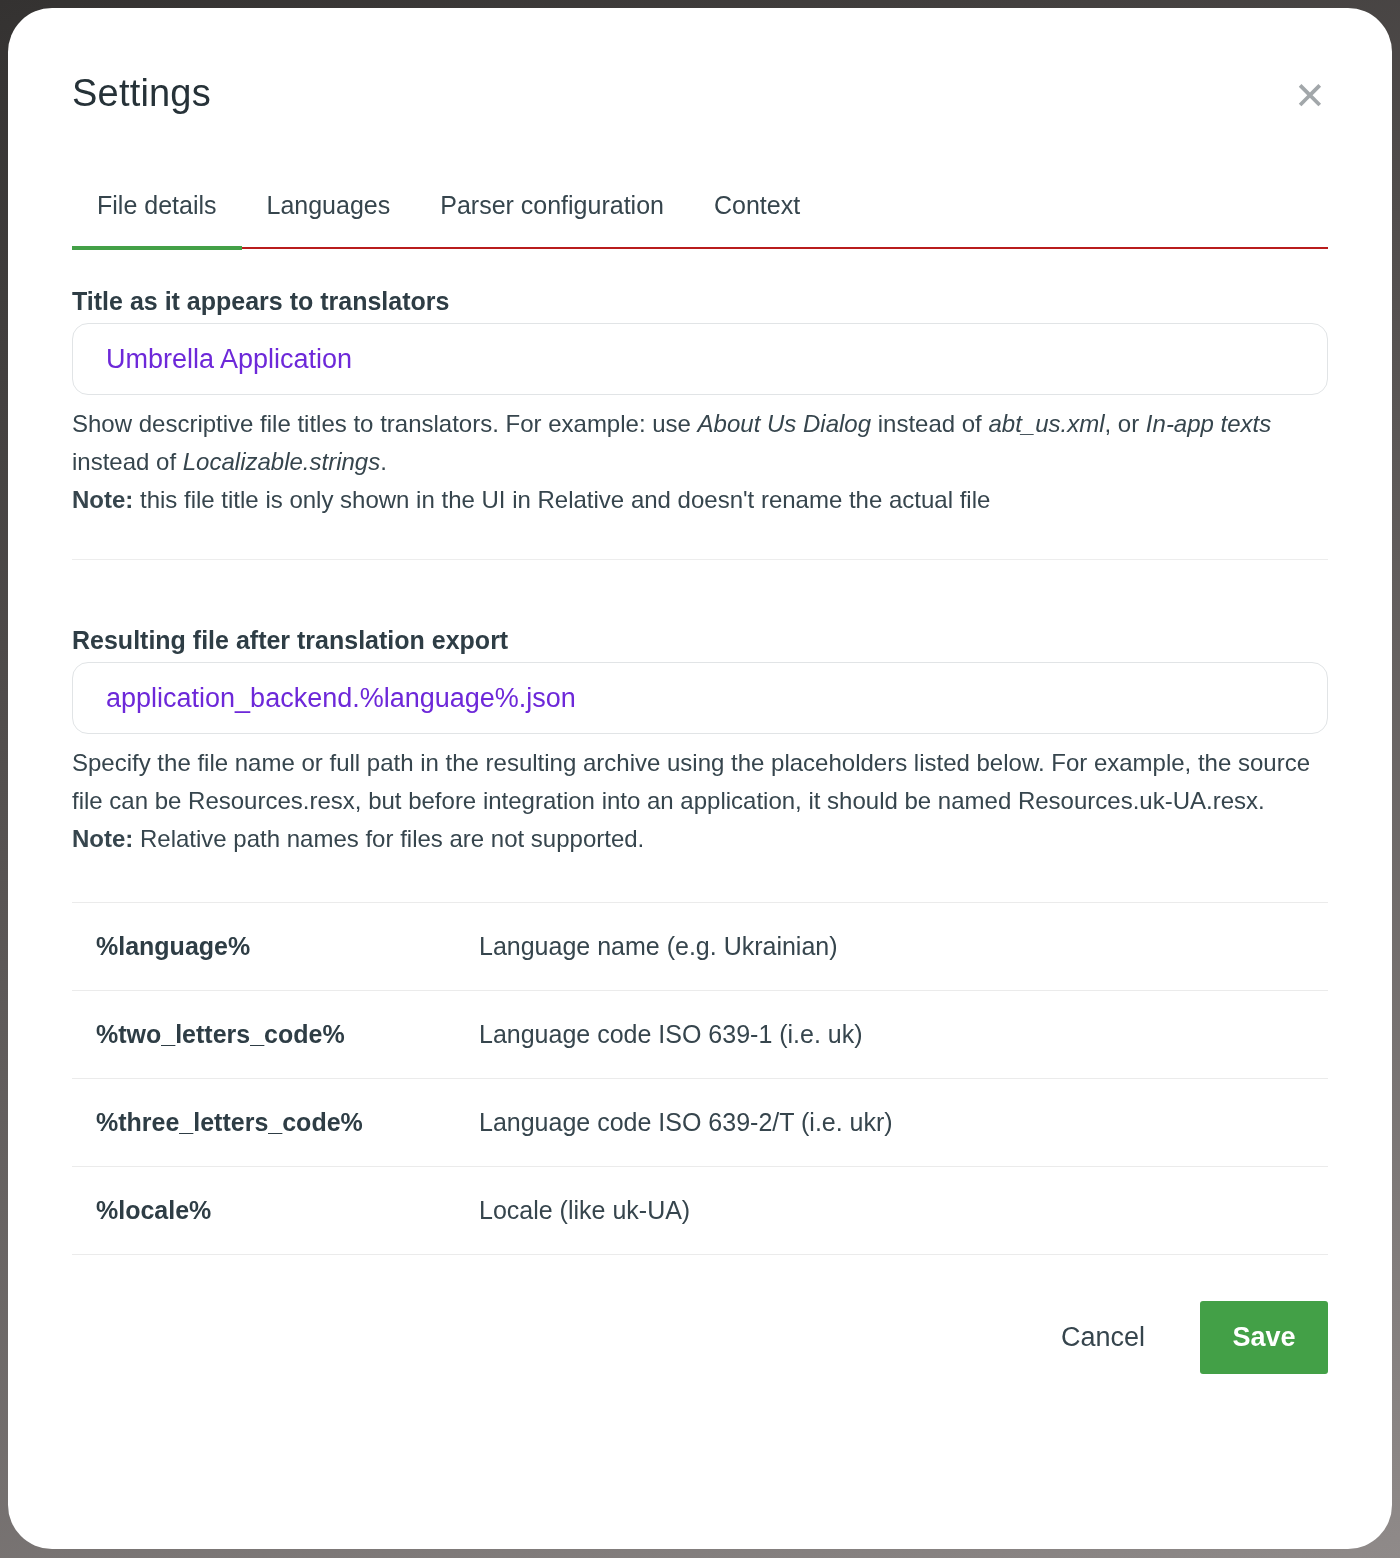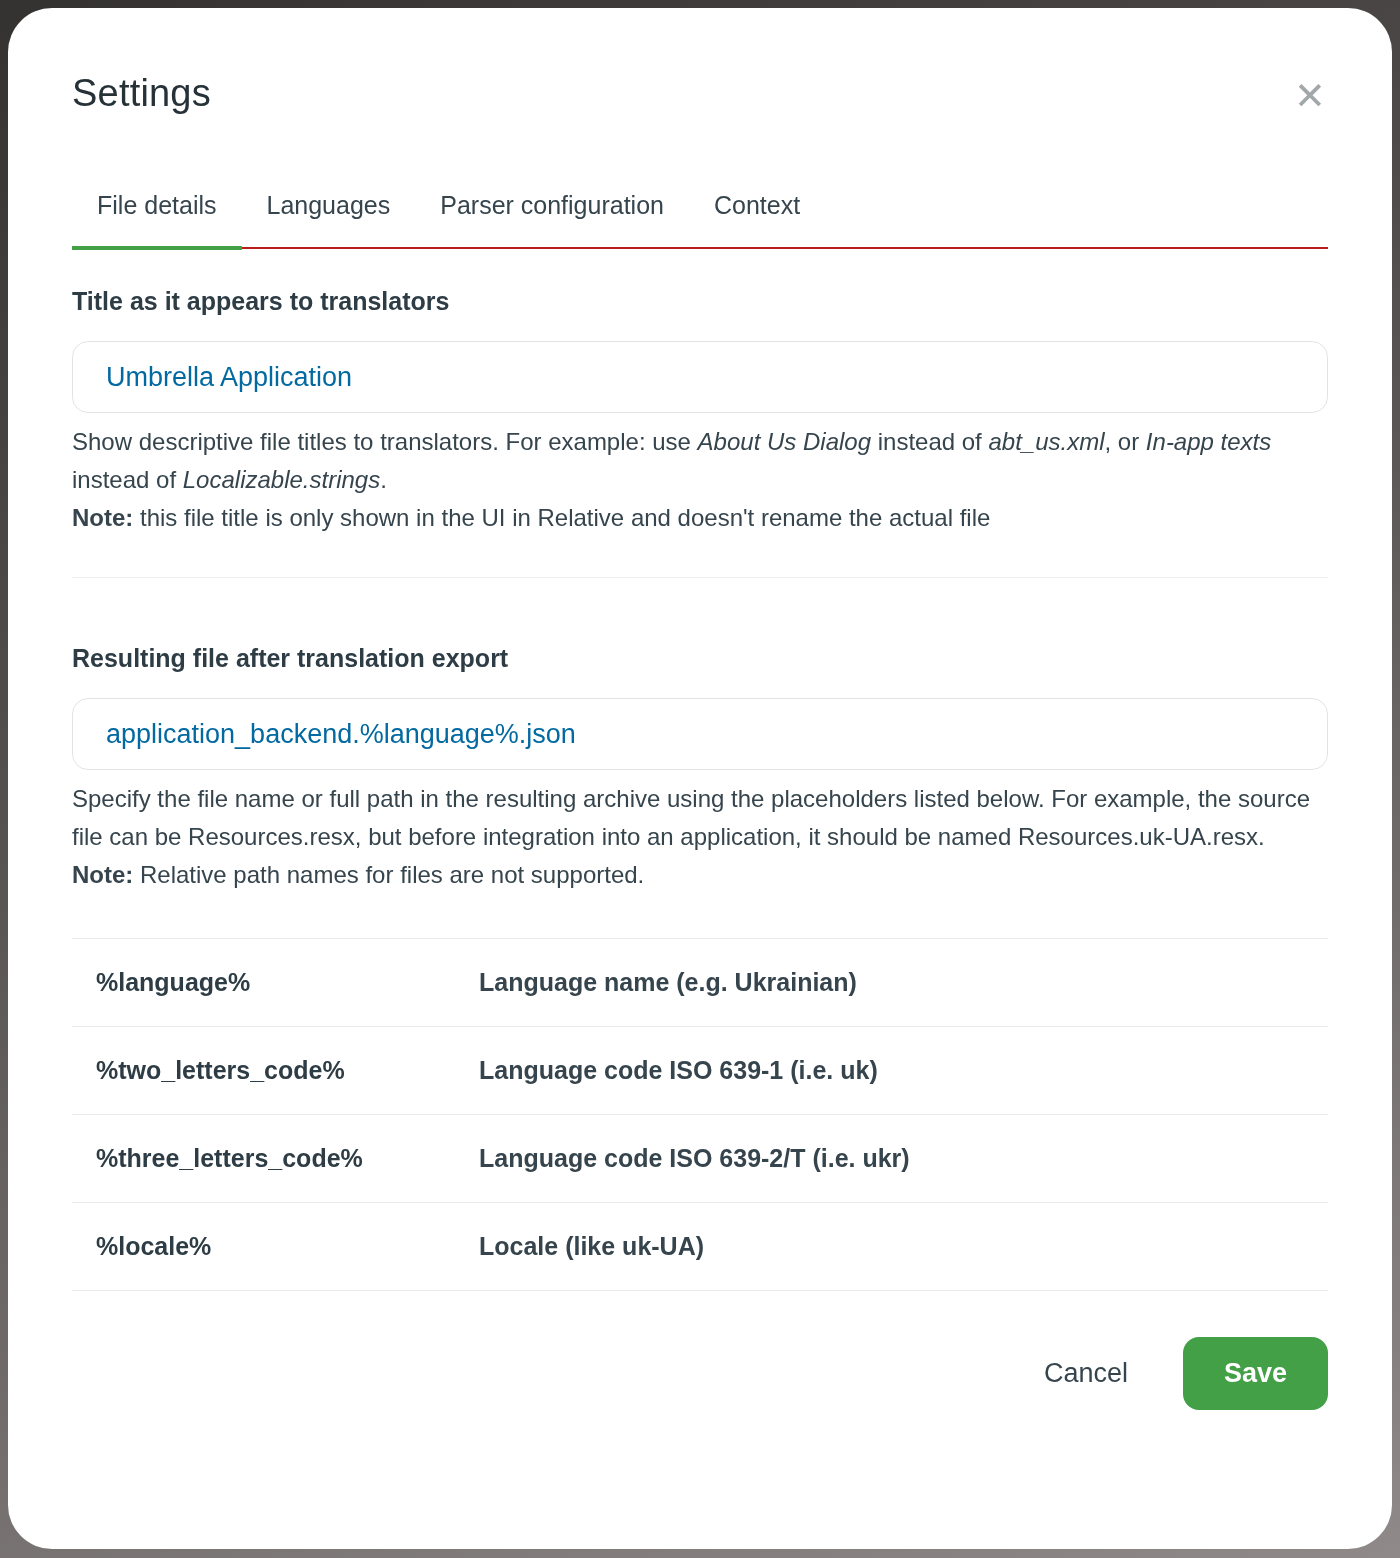--- a/index.html
+++ b/index.html
@@ -44,24 +44,24 @@
     cursor: pointer; white-space: nowrap;
   }
   .tab.active { border-bottom-color: var(--accent, #43a047); }
   .field-label {
     font-size: 25px; font-weight: 700; color: #2e3d45;
     margin-top: 38px;
   }
   .field-label.second { margin-top: 66px; }
   .text-input {
     display: block; width: 100%; height: 72px;
-    margin-top: 25px; padding: 0 33px;
+    margin-top: 7px; padding: 0 33px;
     border: 1px solid #e1e4e6; border-radius: 16px;
     font-family: "Liberation Sans", sans-serif;
-    font-size: 27px; color: #0369a1; background: #fff;
+    font-size: 27px; color: #6d28d9; background: #fff;
     outline: none;
   }
   .help-text {
     margin-top: 10px;
     font-size: 24px; line-height: 38px; color: #36454d;
   }
   .help-text i { font-style: italic; }
   .note-label { font-weight: 700; }
   .section-divider {
     border: none; border-top: 1px solid #ededed;
@@ -73,34 +73,34 @@
   }
   .placeholders-table tr { border-top: 1px solid #ebebeb; }
   .placeholders-table tr:last-child { border-bottom: 1px solid #ebebeb; }
   .placeholders-table td {
     height: 88px; vertical-align: middle;
     font-size: 25px; color: #2e3d45;
   }
   .placeholders-table td.ph {
     width: 406px; padding-left: 24px; font-weight: 700;
   }
-  .placeholders-table td.desc { font-weight: 700; color: #36454d; margin-left: 18px; }
+  .placeholders-table td.desc { font-weight: 400; color: #36454d; margin-left: 18px; }
   .footer {
     display: flex; justify-content: flex-end; align-items: center;
     gap: 55px; margin-top: 46px;
   }
   .cancel-btn {
     border: none; background: transparent;
     font-family: "Liberation Sans", sans-serif;
     font-size: 27px; font-weight: 500; color: #36454d;
     cursor: pointer; padding: 0;
   }
   .save-btn {
-    width: 145px; height: 73px;
-    border: none; border-radius: 16px;
+    width: 128px; height: 73px;
+    border: none; border-radius: 3px;
     background: var(--accent, #43a047);
     color: #ffffff; font-family: "Liberation Sans", sans-serif;
     font-size: 27px; font-weight: 700;
     cursor: pointer;
   }
 </style>
 </head>
 <body>
 
 <div class="modal">

